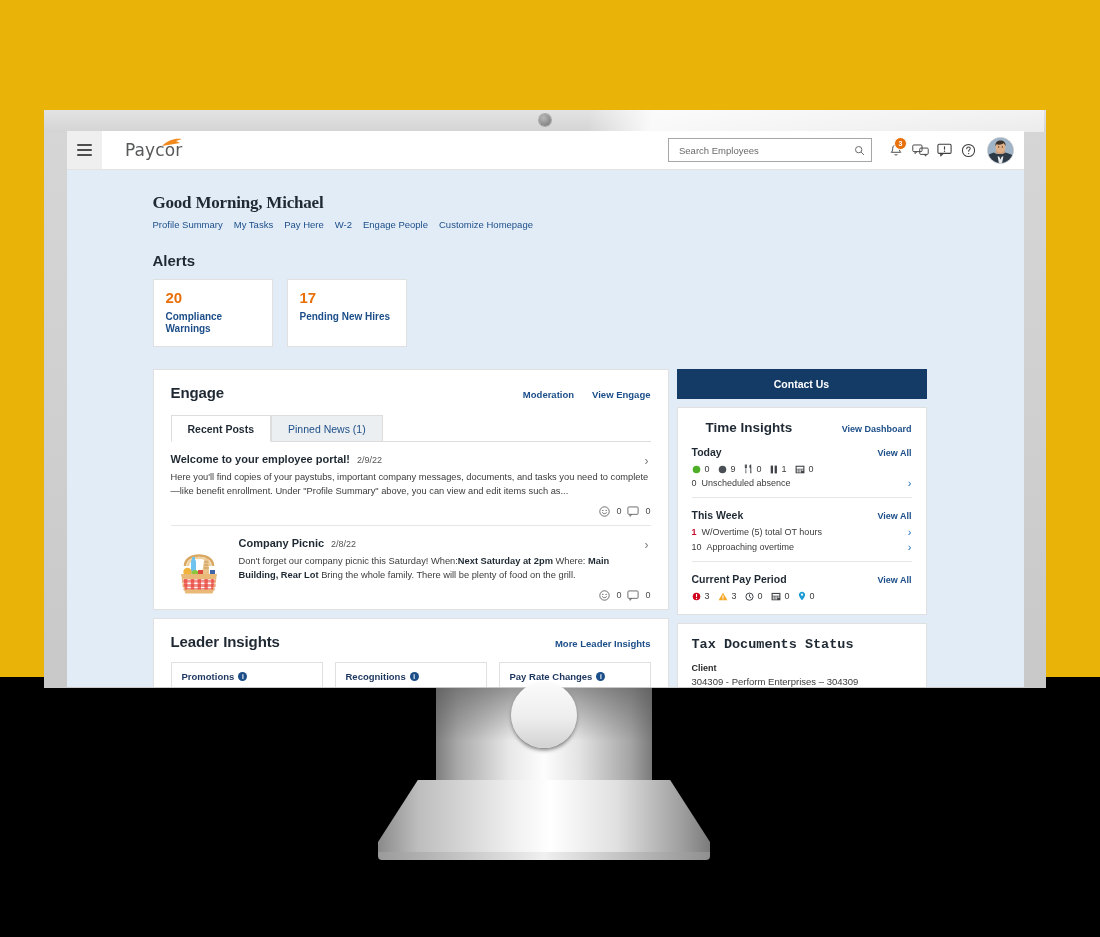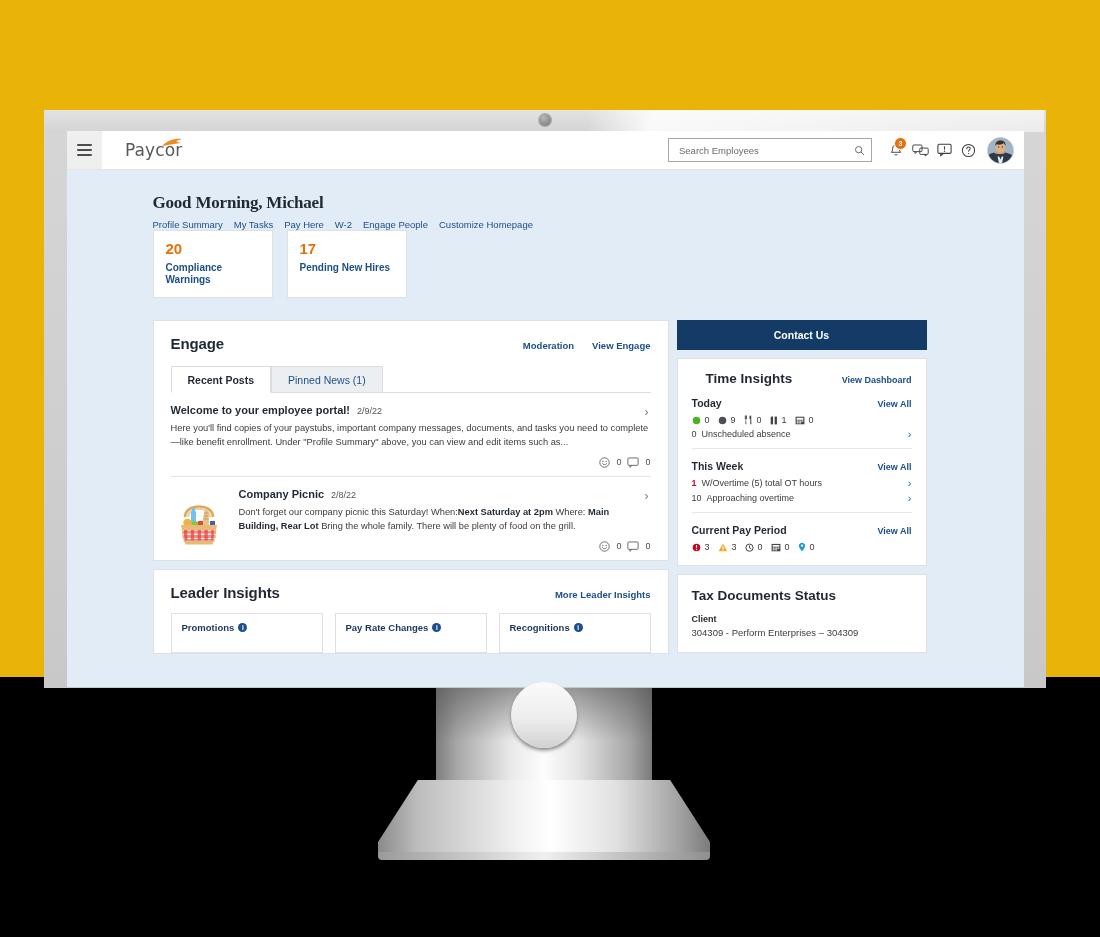--- a/index.html
+++ b/index.html
@@ -144,21 +144,21 @@
   .ti-sec-title{font-size:10.5px;font-weight:700;color:#1f2933;}
   .ti-icons{display:flex;align-items:center;gap:4px;margin-top:6px;}
   .ti-icons .n{font-size:9px;color:#3b3b3b;margin-right:4px;}
   .ti-row{display:flex;align-items:center;font-size:9px;color:#3b3b3b;margin-top:3px;cursor:pointer;}
   .ti-row .rchev{margin-left:auto;color:#1c6fba;font-size:11px;}
   .ti-row .num{font-weight:700;margin-right:5px;}
   .ti-divider{border-bottom:1px solid #e6e6e6;margin-top:8px;}
   .ti-sec:last-child .ti-divider{border:0;}
 
   .tax-card{margin-top:8px;padding:13px 14px 14px 14px;}
-  .tax-title{font-size:13.5px;font-weight:700;color:#1f2933;}
+  .tax-title{font-size:13.5px;font-weight:700;color:#1f2933;font-family:Liberation Mono, monospace;}
   .tax-label{font-size:9px;font-weight:700;color:#2b2b2b;margin-top:11px;}
   .tax-val{font-size:9.5px;color:#3b3b3b;margin-top:3px;}
 
   .li-card{margin-top:8px;}
   .li-grid{display:flex;gap:12px;padding:12px 17px 0 17px;}
   .li-tile{
     flex:1;border:1px solid #e0e0e0;height:40px;padding:8px 10px 0 10px;box-sizing:border-box;cursor:pointer;
   }
   .li-tile-label{font-size:9.5px;font-weight:700;color:#1c355e;display:flex;align-items:center;gap:4px;}
   .info-i{
@@ -259,20 +259,21 @@
 
         <div class="quicklinks">
           <a>Profile Summary</a>
           <a>My Tasks</a>
           <a>Pay Here</a>
           <a>W-2</a>
           <a>Engage People</a>
           <a>Customize Homepage</a>
         </div>
 
+        <div class="alerts-title">Alerts</div>
         <div class="alert-row">
           <div class="alert-card">
             <div class="alert-num">20</div>
             <div class="alert-label">Compliance Warnings</div>
           </div>
           <div class="alert-card">
             <div class="alert-num">17</div>
             <div class="alert-label">Pending New Hires</div>
           </div>
         </div>
@@ -390,27 +391,27 @@
               </div>
               <div class="li-grid">
                 <div class="li-tile">
                   <div class="li-tile-label">
                     <span>Promotions</span>
                     <span class="info-i">i</span>
                   </div>
                 </div>
                 <div class="li-tile">
                   <div class="li-tile-label">
-                    <span>Pay Rate Changes</span>
+                    <span>Recognitions</span>
                     <span class="info-i">i</span>
                   </div>
                 </div>
                 <div class="li-tile">
                   <div class="li-tile-label">
-                    <span>Recognitions</span>
+                    <span>Pay Rate Changes</span>
                     <span class="info-i">i</span>
                   </div>
                 </div>
               </div>
             </div>
 
           </div>
 
           <div class="col-right">
 

